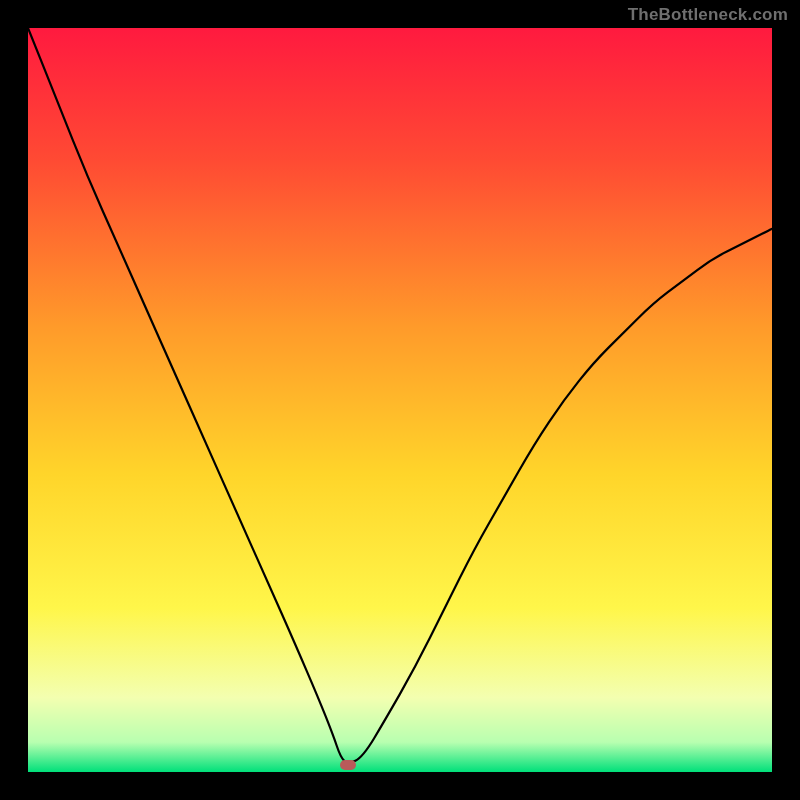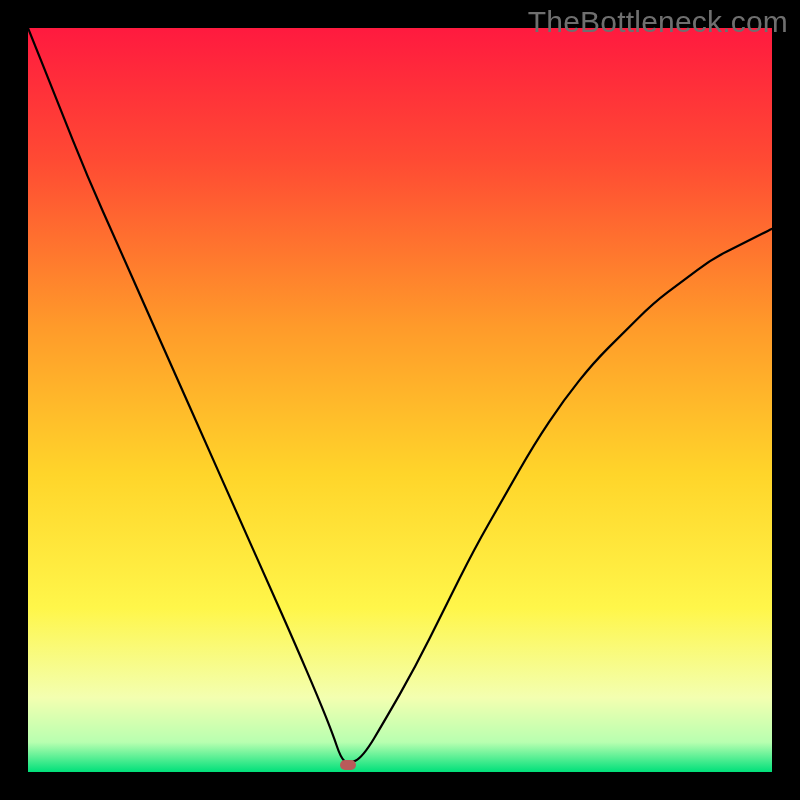--- a/index.html
+++ b/index.html
@@ -24,22 +24,22 @@
     left: 0;
     top: 0;
     width: 744px;
     height: 744px;
   }
   .watermark {
     position: absolute;
     top: 5px;
     right: 12px;
     color: #6f6f6f;
-    font-size: 30px;
-    font-weight: 400;
+    font-size: 17px;
+    font-weight: 700;
     letter-spacing: 0.2px;
   }
   .marker {
     position: absolute;
     width: 16px;
     height: 10px;
     background: #b95a5a;
     border-radius: 5px;
     transform: translate(-50%, -50%);
   }

